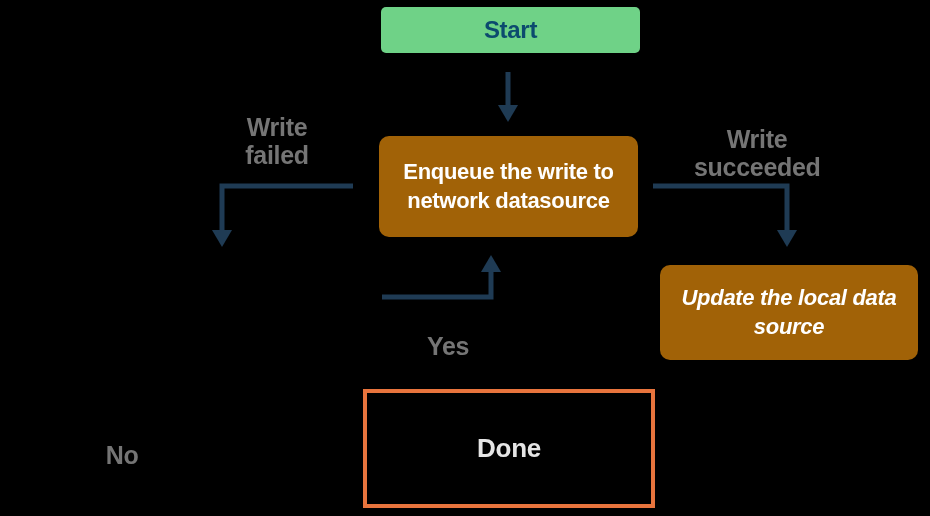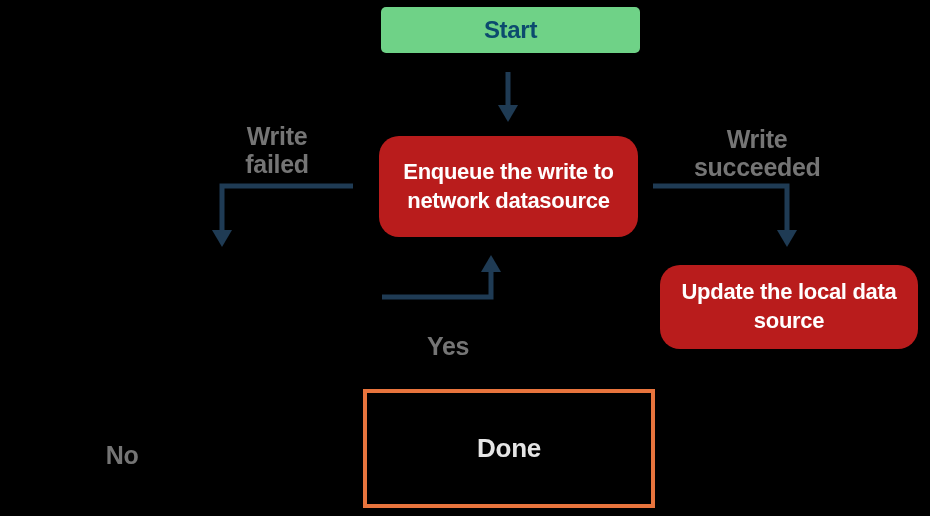--- a/index.html
+++ b/index.html
@@ -45,22 +45,22 @@
     left: 381px;
     top: 7px;
     width: 259px;
     height: 46px;
     background: #6FD287;
     border-radius: 5px;
     color: #0c4a6e;
     font-size: 24px;
   }
   .node-navy {
-    background: #b91c1c;
-    border-radius: 20px;
+    background: #a16207;
+    border-radius: 10px;
     color: #FFFFFF;
     font-size: 22px;
     line-height: 1.3;
     padding: 8px 10px;
   }
   .node-enqueue {
     left: 379px;
     top: 136px;
     width: 259px;
     height: 101px;
@@ -68,21 +68,22 @@
   .node-should-retry {
     left: 102px;
     top: 263px;
     width: 255px;
     height: 100px;
   }
   .node-update-local {
     left: 660px;
     top: 265px;
     width: 258px;
-    height: 84px;
+    height: 95px;
+    font-style: italic;
   }
   .node-done {
     left: 363px;
     top: 389px;
     width: 292px;
     height: 119px;
     background: transparent;
     border: 4px solid #E8743D;
     border-radius: 0;
     color: #e5e5e5;
@@ -92,21 +93,21 @@
     position: absolute;
     color: #757575;
     font-weight: 700;
     font-size: 25px;
     line-height: 28px;
     text-align: center;
     letter-spacing: -0.3px;
   }
   .label-write-failed {
     left: 217px;
-    top: 122px;
+    top: 113px;
     width: 120px;
   }
   .label-write-succeeded {
     left: 694px;
     top: 125px;
     width: 126px;
   }
   .label-yes {
     left: 408px;
     top: 332px;

